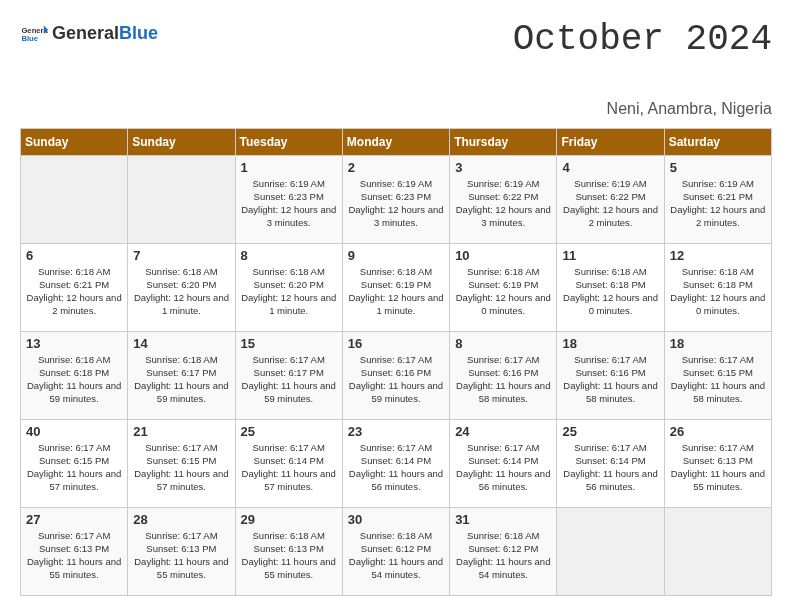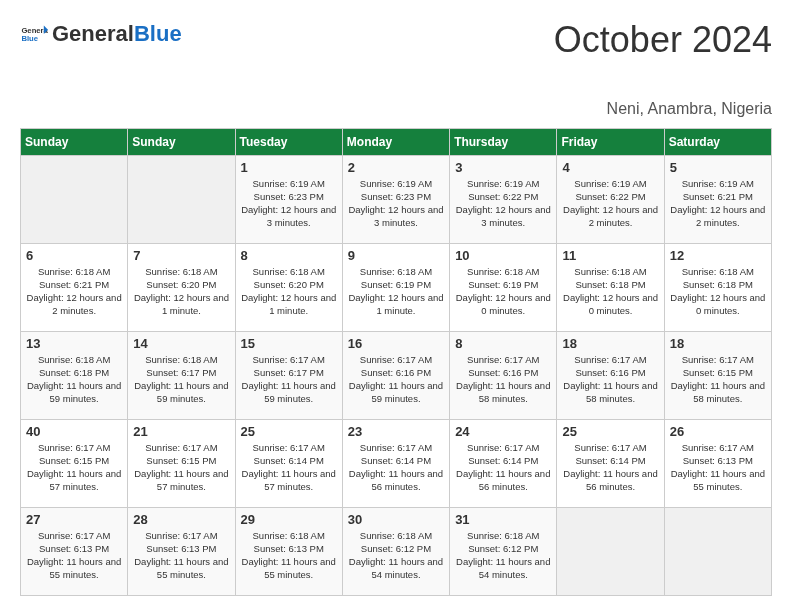--- a/index.html
+++ b/index.html
@@ -15,51 +15,52 @@
       justify-content: space-between;
       align-items: flex-start;
       margin-bottom: 10px;
     }
     .logo {
       display: flex;
       align-items: center;
       gap: 4px;
     }
     .logo-text {
-      font-size: 22px;
+      font-size: 18px;
       font-weight: bold;
       line-height: 1.1;
     }
     .logo-general { color: #333; }
     .logo-blue { color: #1a6fc4; }
     .logo-icon {
       width: 28px;
       height: 28px;
     }
     .title-section {
       text-align: right;
     }
     .month-title {
       font-size: 36px;
       font-weight: normal;
       color: #333;
       line-height: 1.1;
+      font-family: Liberation Mono, monospace;
     }
     .subtitle {
       font-size: 16px;
       color: #555;
       margin-top: 40px;
     }
     .calendar {
       width: 100%;
       border-collapse: collapse;
       font-size: 10.5px;
     }
     .calendar th {
-      background-color: #15803d;
+      background-color: #a16207;
       color: white;
       padding: 6px 4px;
       text-align: left;
       font-size: 12px;
       font-weight: bold;
       border: 1px solid #ccc;
     }
     .calendar td {
       border: 1px solid #ccc;
       vertical-align: top;

